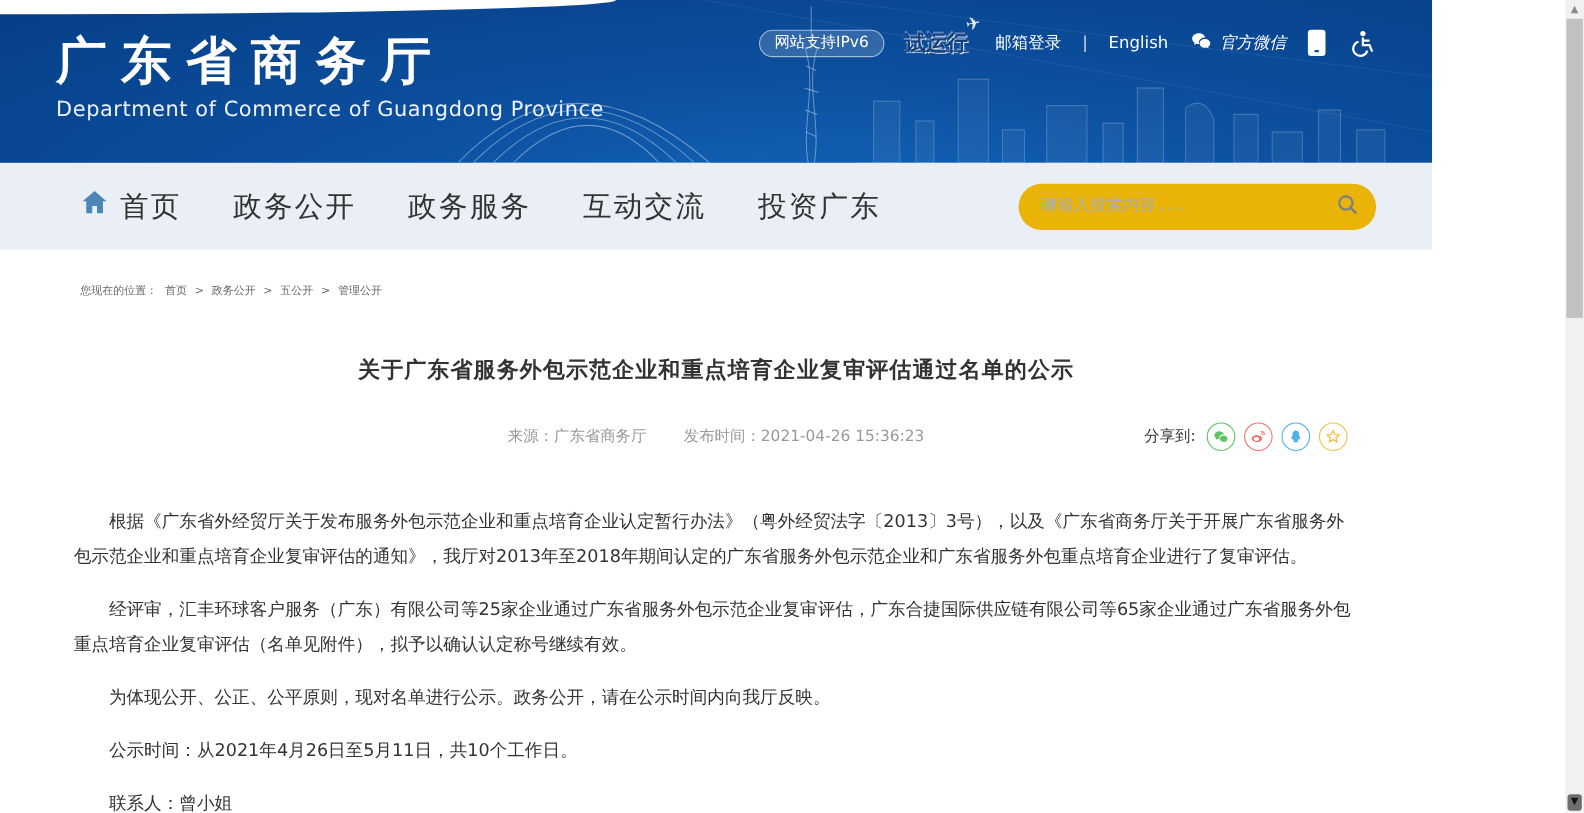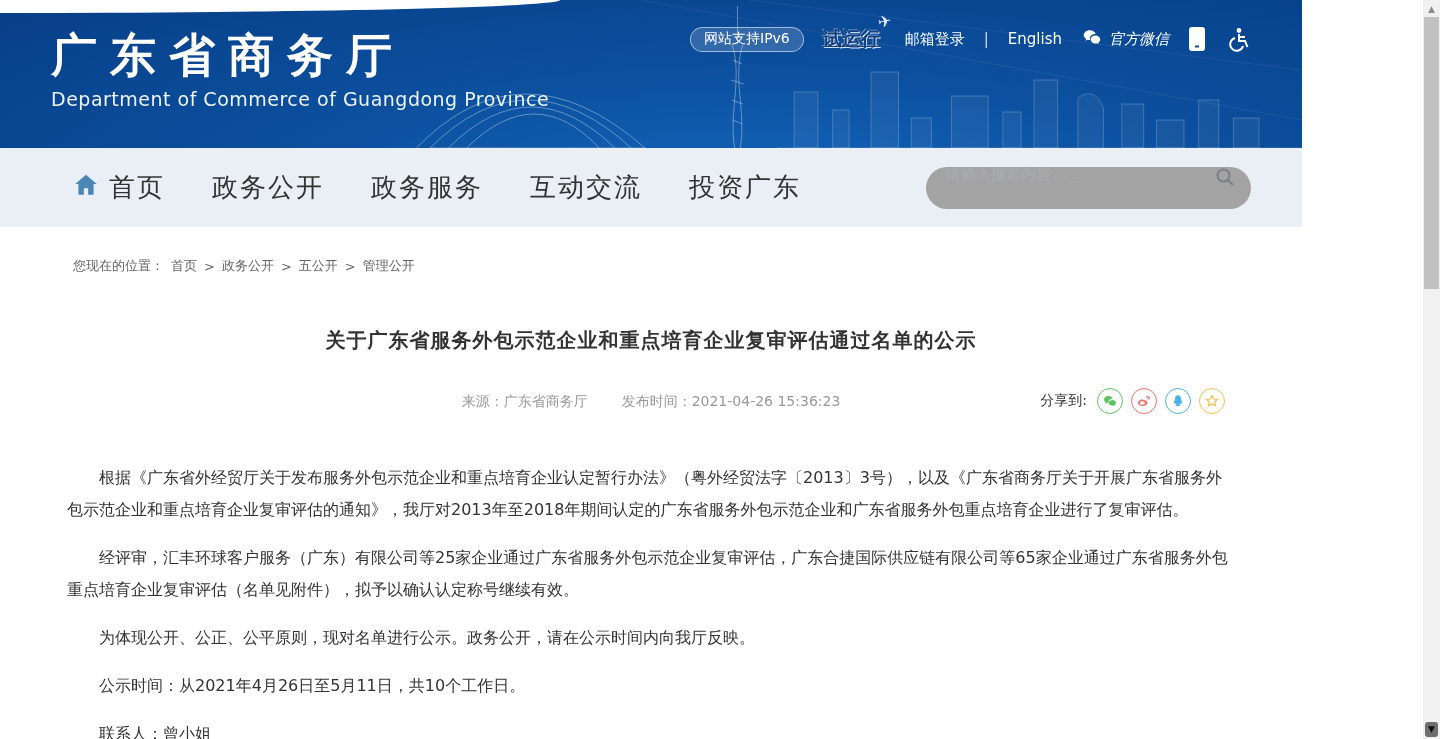--- a/index.html
+++ b/index.html
@@ -34,29 +34,29 @@
   .toplink { color:#fff; text-decoration:none; cursor:pointer; }
   .top-divider { color:rgba(255,255,255,.8); }
   .wechat-group { display:flex; align-items:center; gap:6px; cursor:pointer;font-style:italic; }
   .icon-btn { display:flex; align-items:center; cursor:pointer; }
 
   
   .navbar { height:79px; background:#e9eff5; }
   .nav-inner { width:1200px; height:100%; margin:0 auto; display:flex; align-items:center; padding-left:22px; }
   .nav-item { display:flex; align-items:center; gap:10px; margin-right:47px; cursor:pointer;
     font-size:26px; color:#333; text-decoration:none; letter-spacing:2px; }
-  .search-box { margin-left:auto; width:325px; height:42px; background:#a3a3a3; border-radius:21px;
-    display:flex; align-items:flex-start; padding:0 16px 0 20px;font-family:Liberation Mono, monospace; }
+  .search-box { margin-left:auto; width:325px; height:42px; background:#eab308; border-radius:21px;
+    display:flex; align-items:center; padding:0 16px 0 20px;font-family:Liberation Mono, monospace; }
   .search-box input { flex:1; border:none; outline:none; font-size:15px; color:#333; background:transparent;
     font-family:inherit; }
   .search-box input::placeholder { color:#a9adb3; }
   .search-btn { background:none; border:none; cursor:pointer; display:flex; align-items:center; padding:0; }
 
   
-  .breadcrumb-bar { width:1200px; margin:0 auto; padding:30px 0 0 22px; font-size:13px; color:#666;
+  .breadcrumb-bar { width:1200px; margin:0 auto; padding:30px 0 0 22px; font-size:10px; color:#666;
     display:flex; align-items:center; gap:7px; }
   .breadcrumb-bar a { color:#666; text-decoration:none; cursor:pointer; }
 
   
   .article { width:1200px; margin:0 auto; }
   .article-title { text-align:center; font-size:20px; font-weight:bold; color:#333; margin-top:52px;
     letter-spacing:1px; }
   .meta-row { position:relative; margin-top:32px; height:30px; }
   .meta-center { text-align:center; font-size:14px; color:#999; line-height:30px; }
   .meta-center .sep { display:inline-block; width:34px; }

